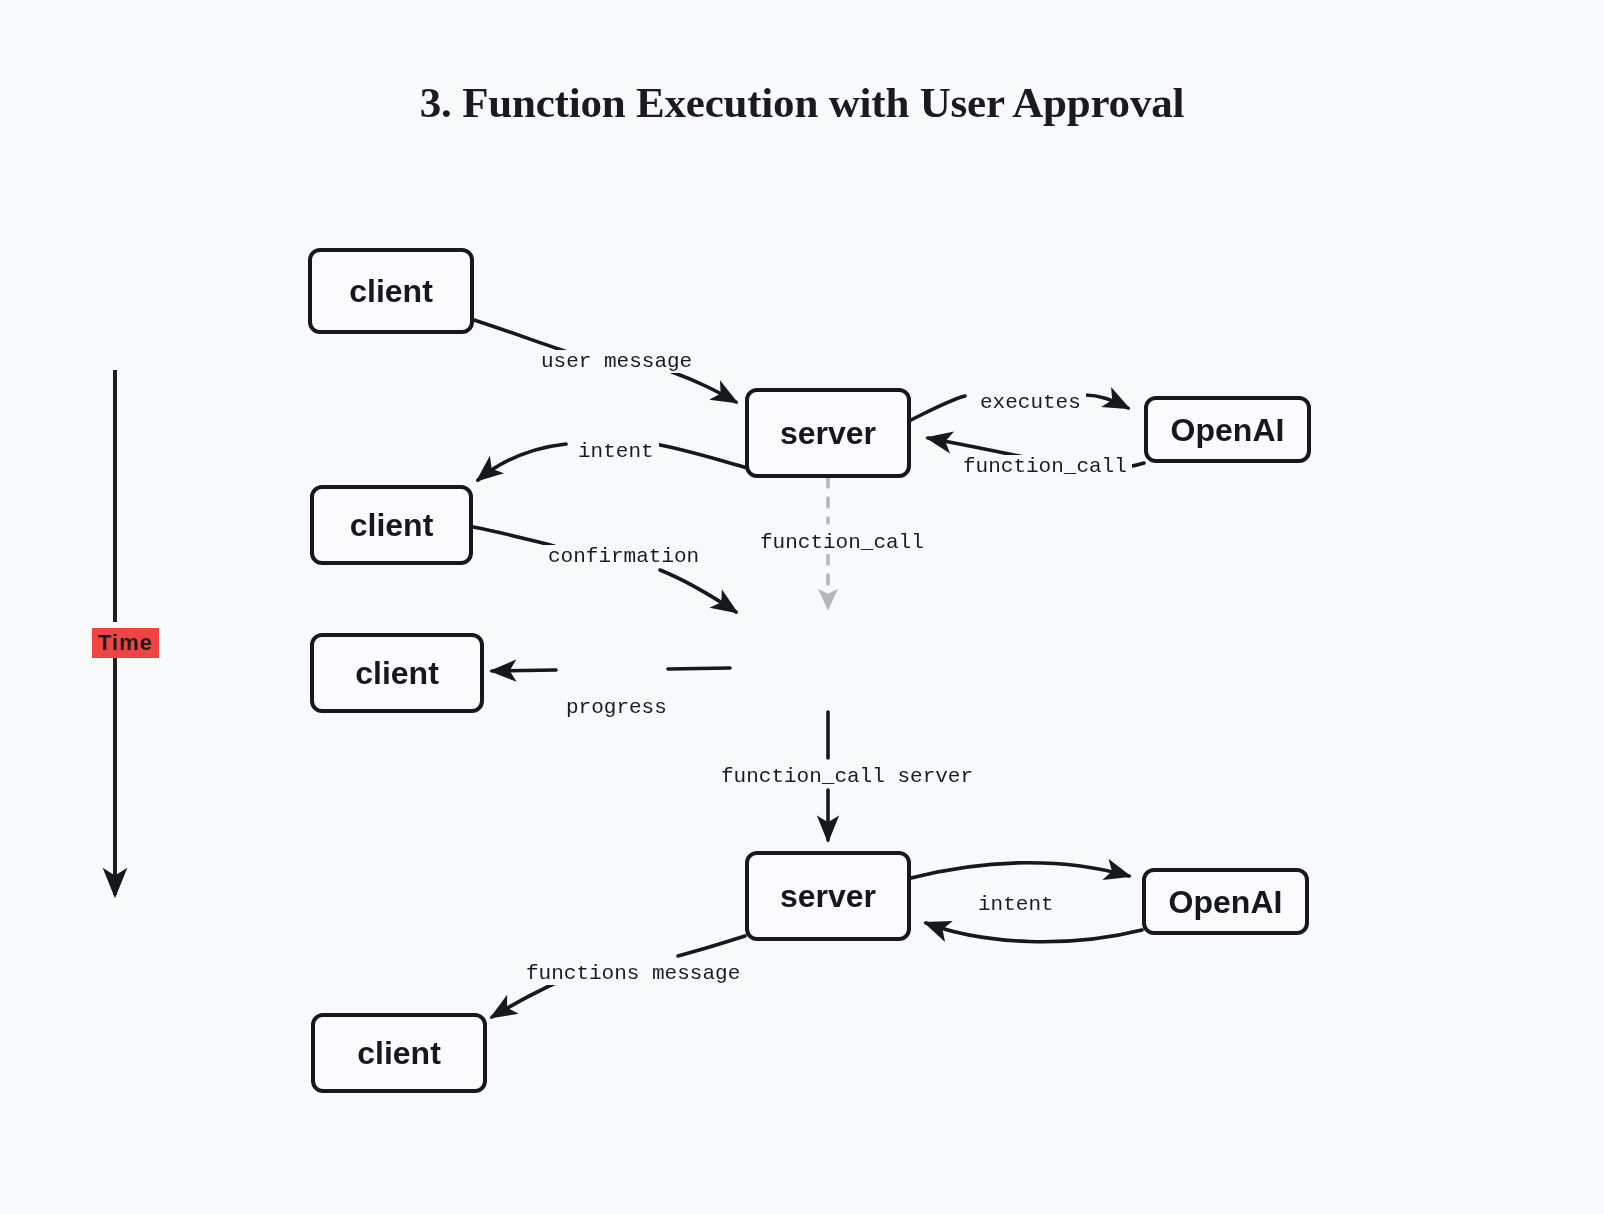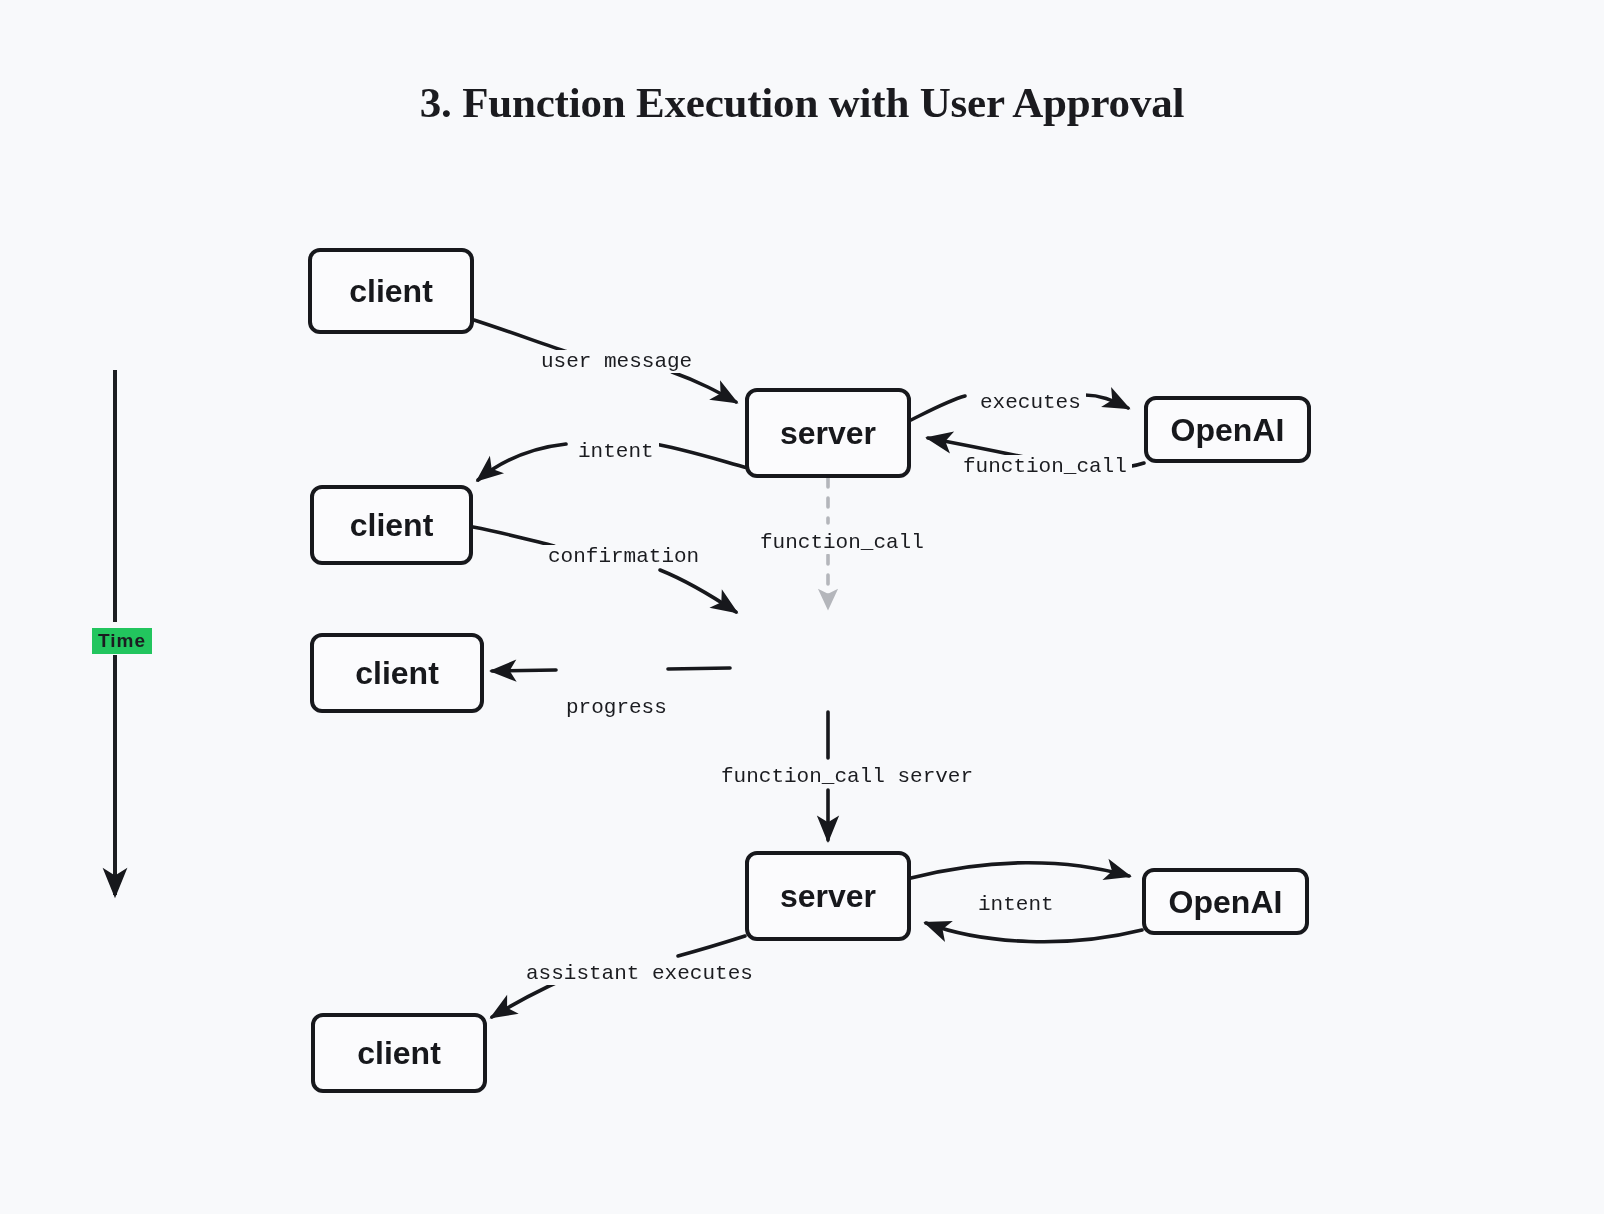--- a/index.html
+++ b/index.html
@@ -87,24 +87,24 @@
     background: #f8f9fb;
     white-space: nowrap;
     padding: 0 5px;
     z-index: 4;
     letter-spacing: 0px;
   }
   .time-label {
     position: absolute;
     font-family: "Liberation Sans", sans-serif;
     font-weight: bold;
-    font-size: 19px;
+    font-size: 22px;
     letter-spacing: 1px;
     color: #1b1c20;
-    background: #22c55e;
+    background: #ef4444;
     padding: 2px 6px;
     z-index: 4;
     white-space: nowrap;
   }
 </style>
 </head>
 <body>
 
 <div id="canvas">
 
@@ -186,15 +186,15 @@
   <div class="edge-label" style="left:543px; top:545px;">confirmation</div>
 
   <div class="edge-label" style="left:755px; top:531px;">function_call</div>
 
   <div class="edge-label" style="left:561px; top:696px;">progress</div>
 
   <div class="edge-label" style="left:716px; top:765px;">function_call server</div>
 
   <div class="edge-label" style="left:973px; top:893px;">intent</div>
 
-  <div class="edge-label" style="left:521px; top:962px;">assistant executes</div>
+  <div class="edge-label" style="left:521px; top:962px;">functions message</div>
 
 </div>
 
 </body></html>

